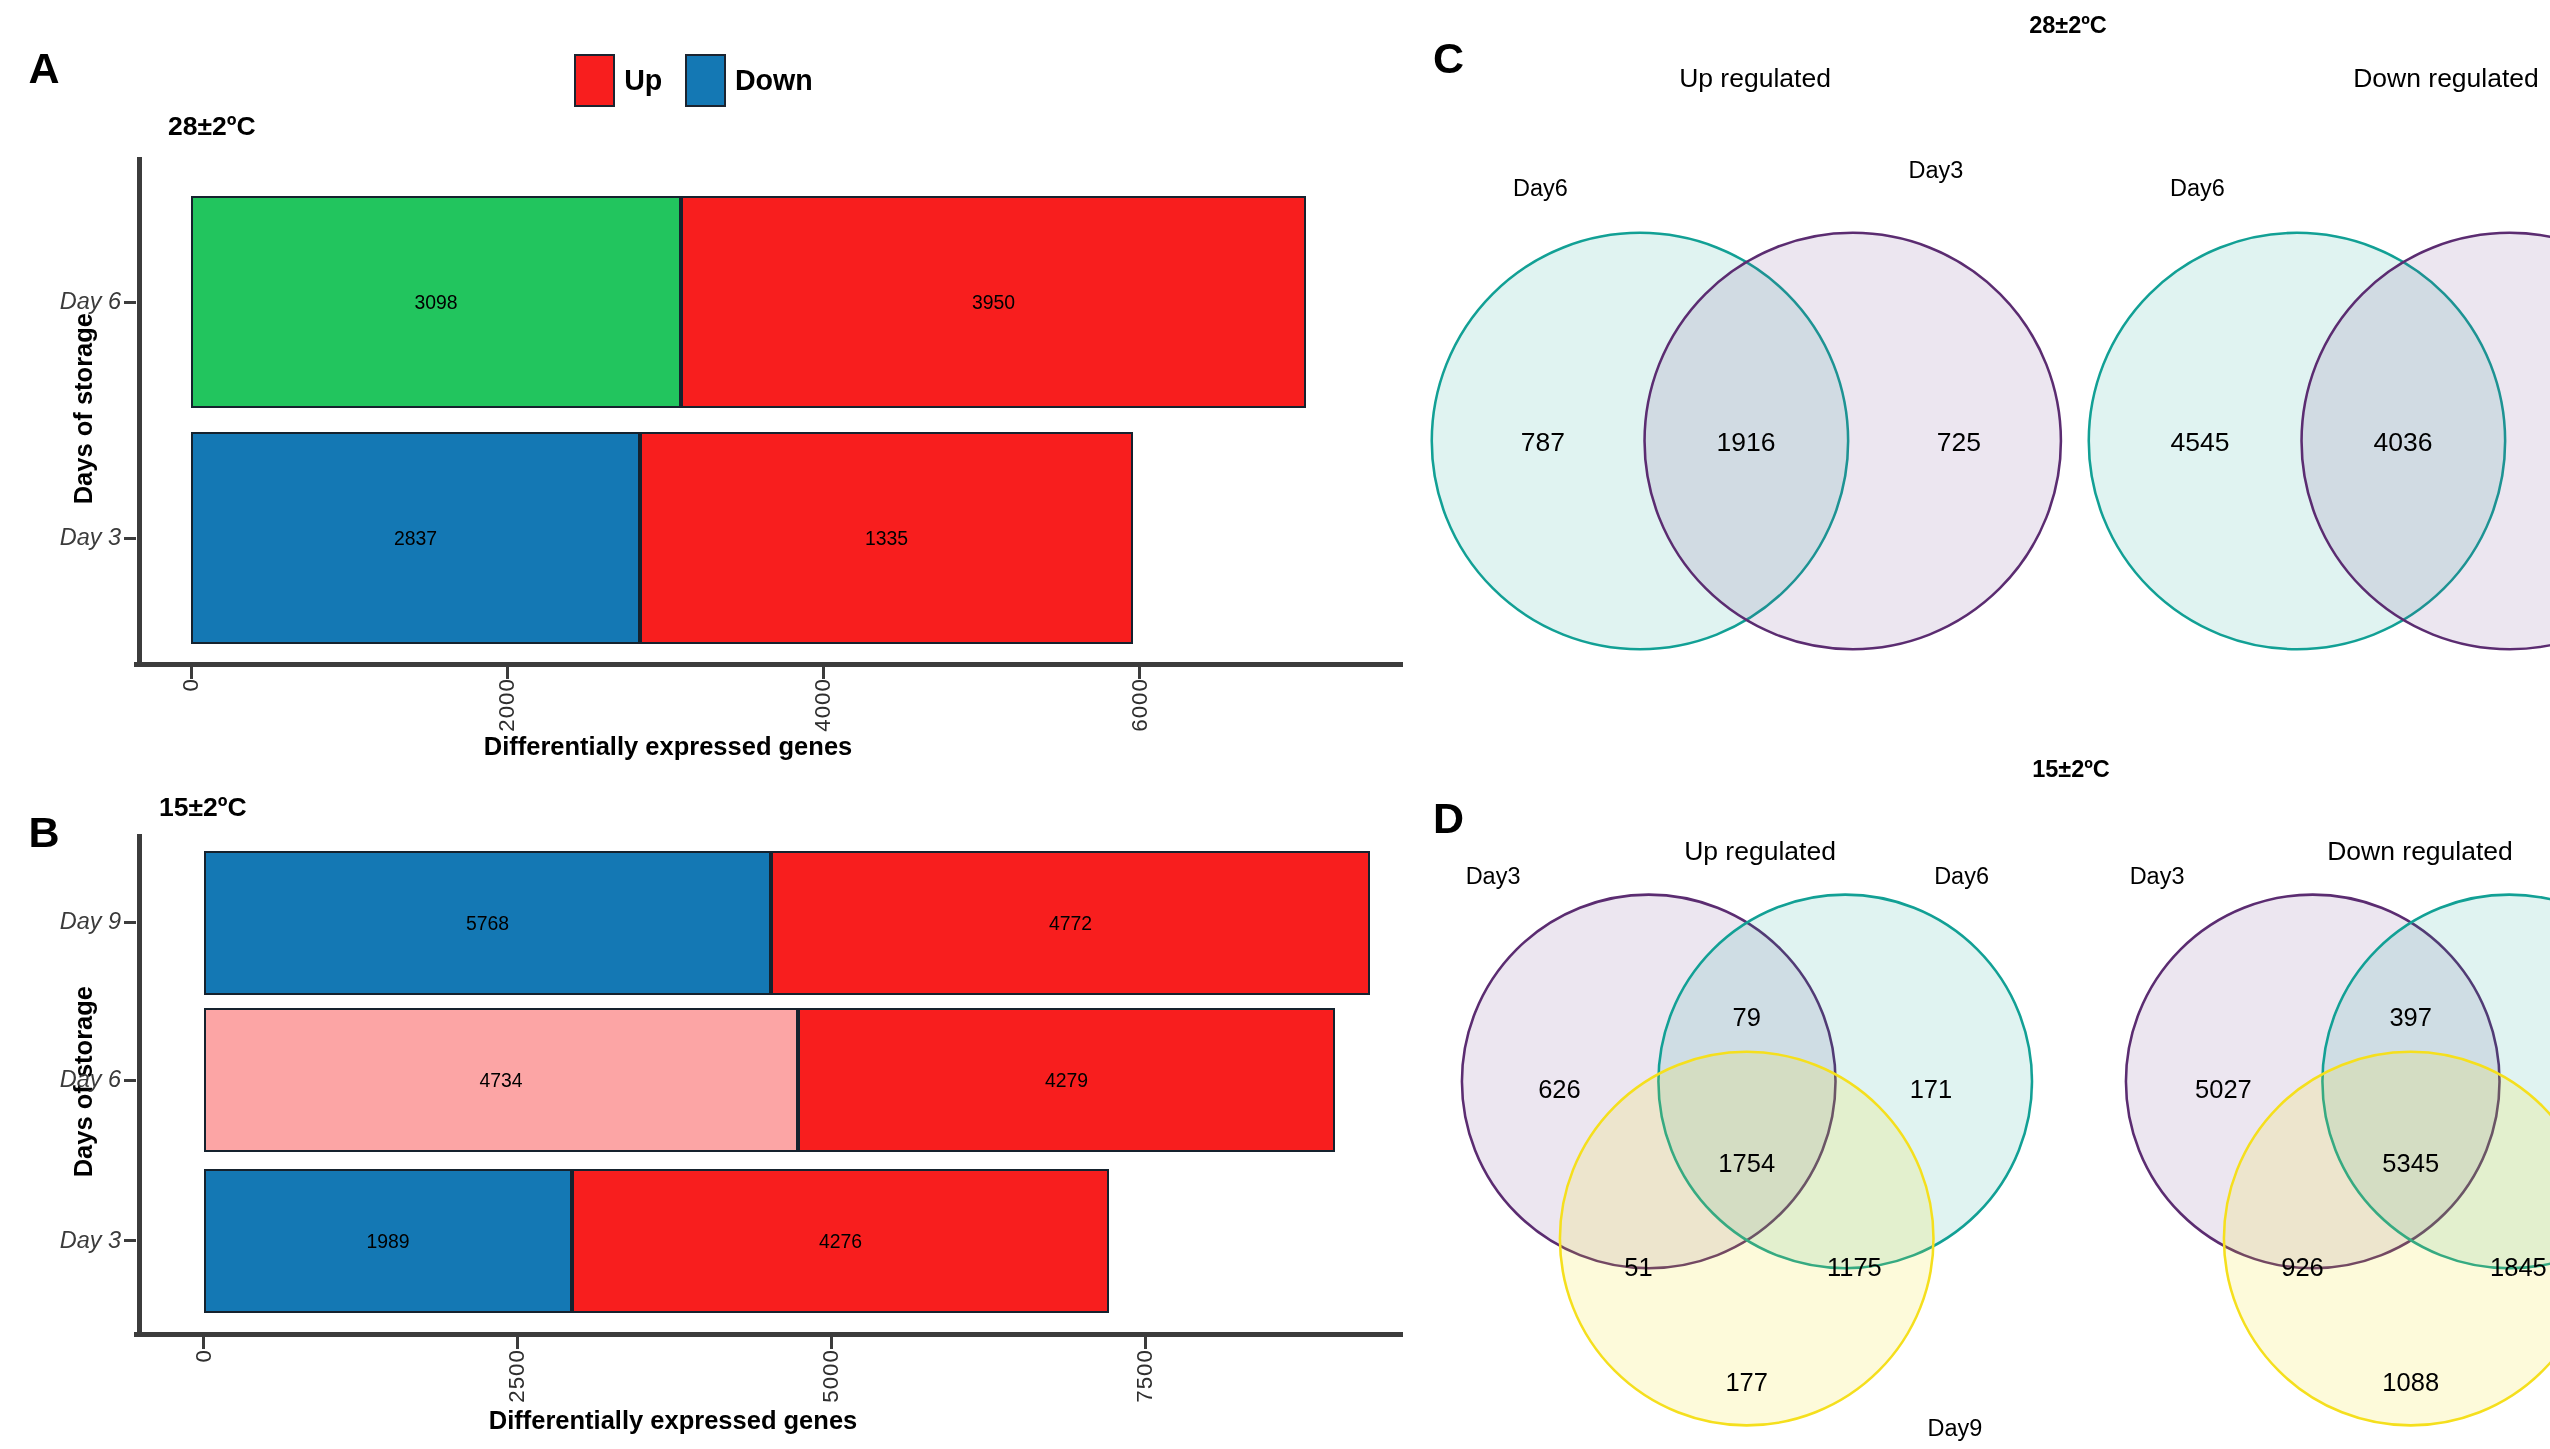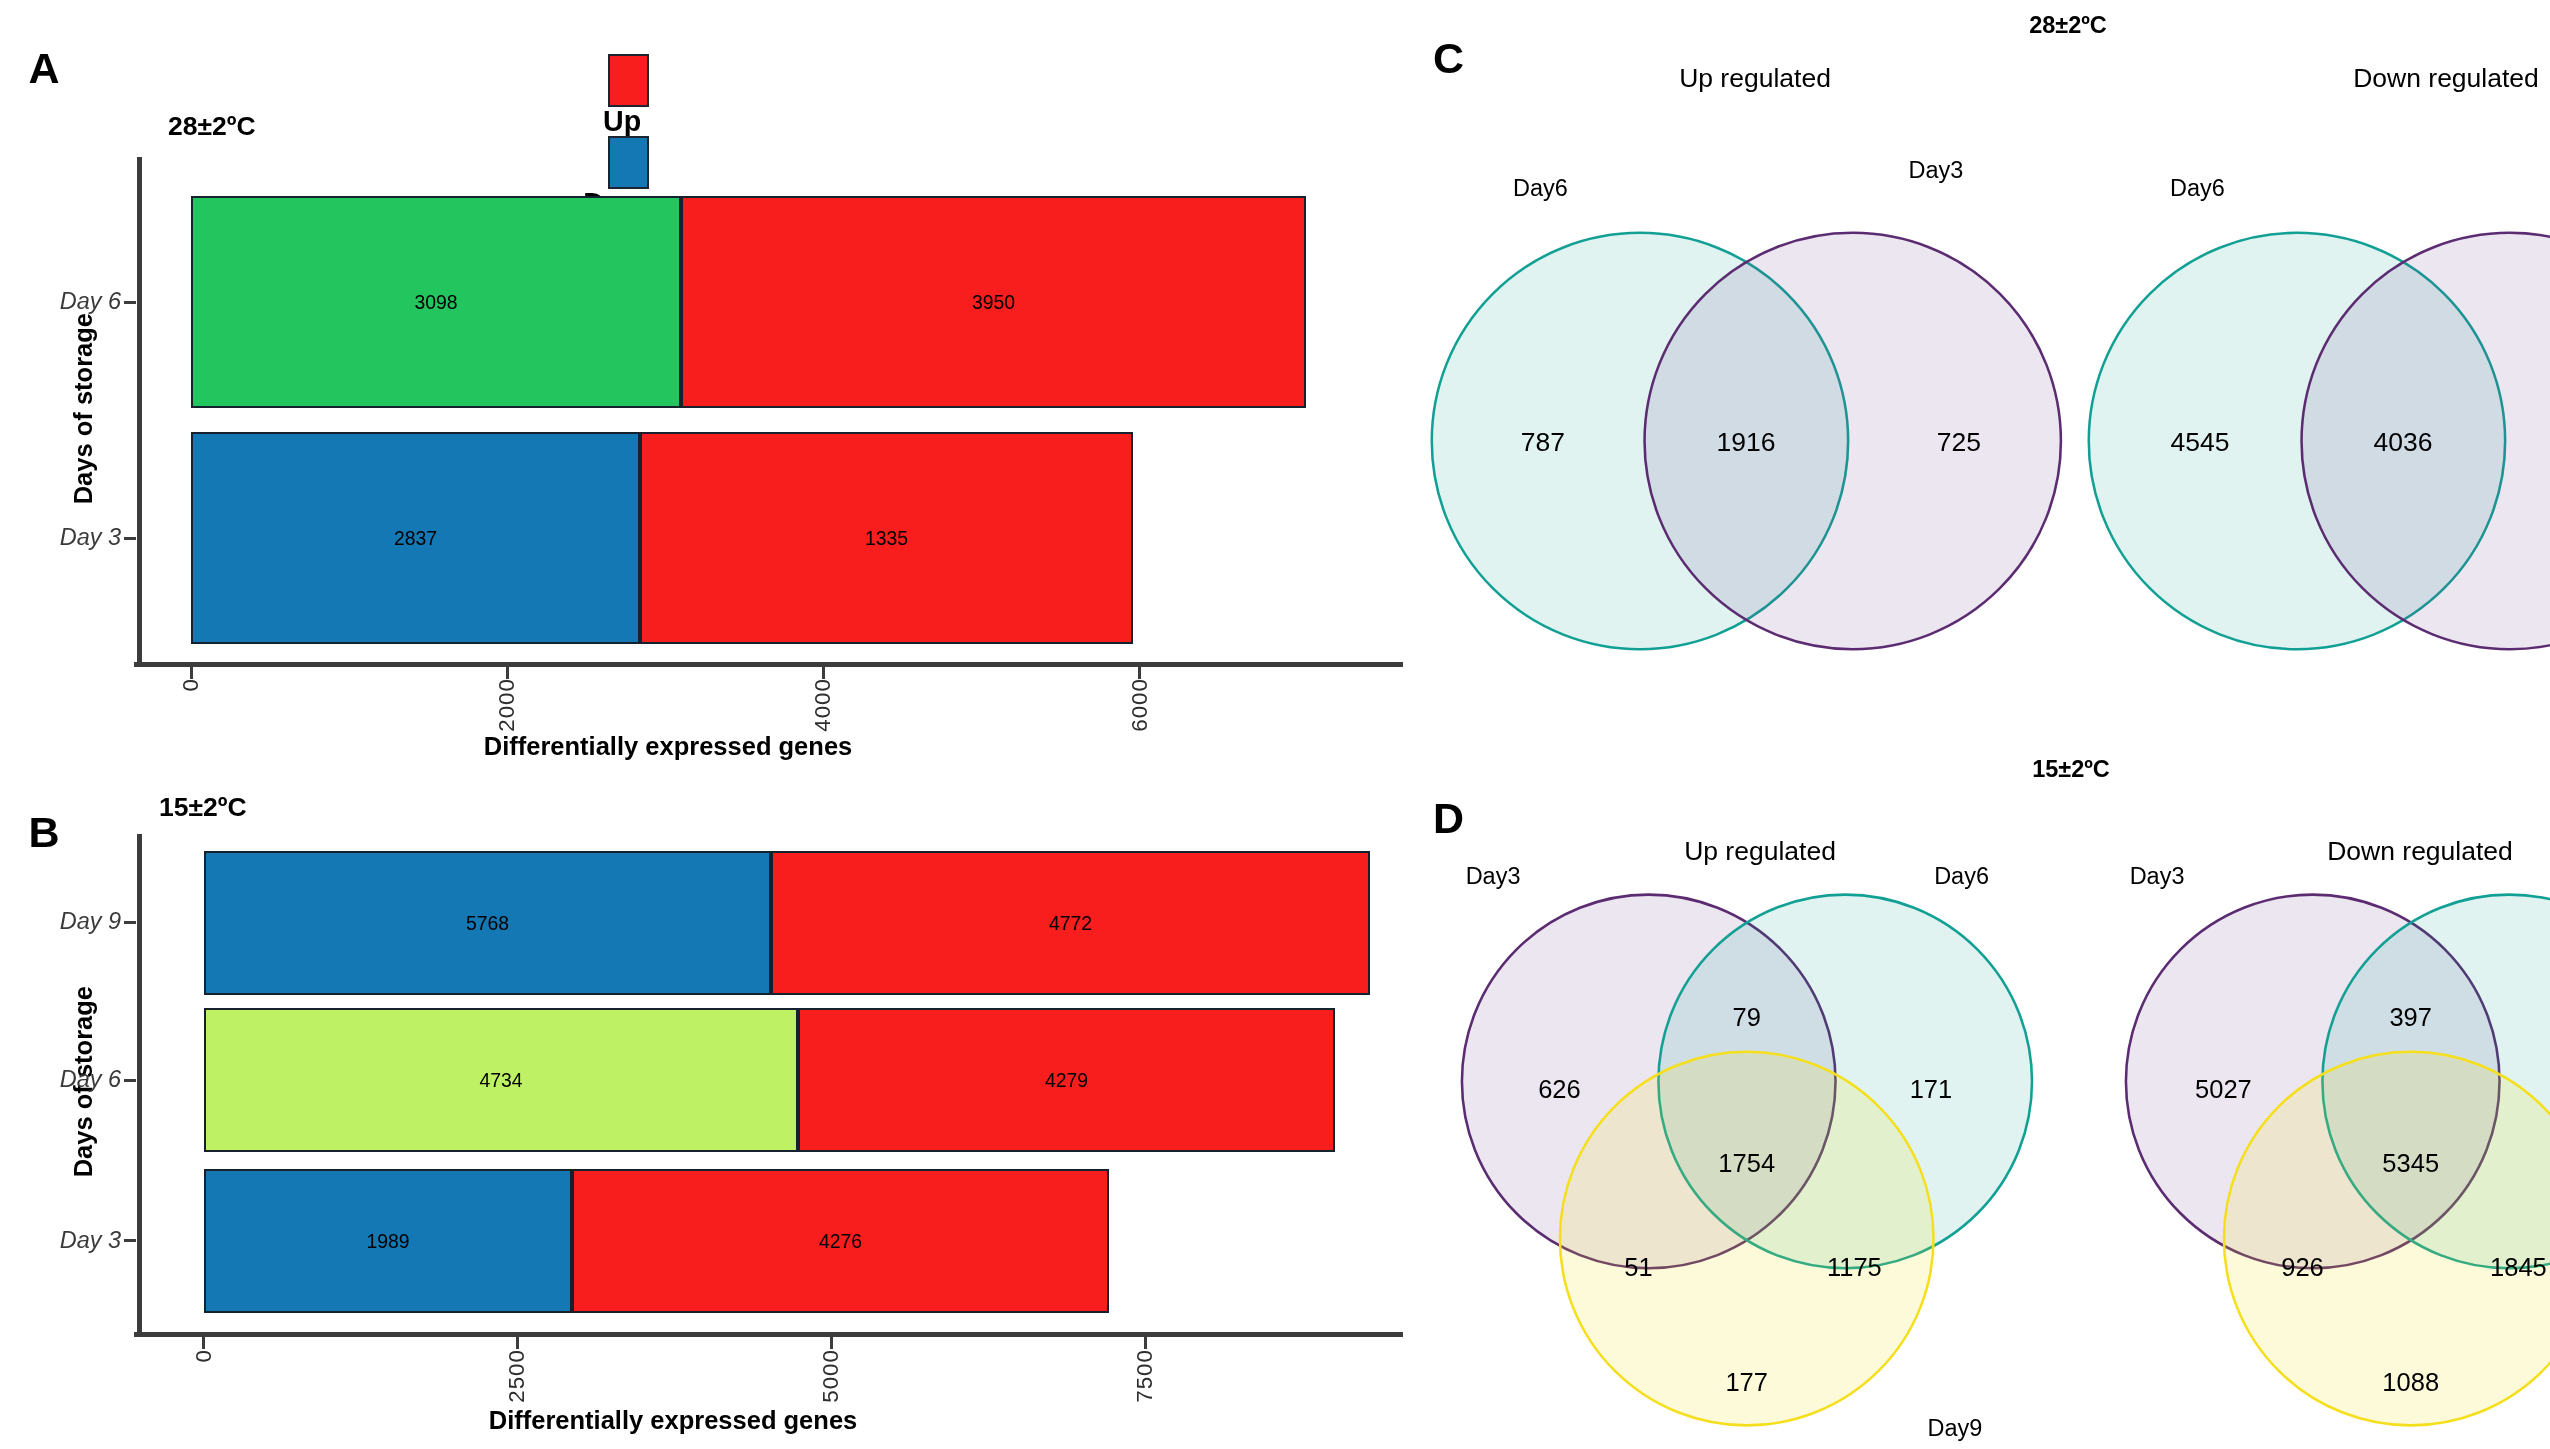--- a/index.html
+++ b/index.html
@@ -9,21 +9,21 @@
   }
   .abs{position:absolute;}
   .panel-letter{font-weight:bold;font-size:43px;line-height:1;}
   .temp-title{font-weight:bold;font-size:26.5px;line-height:1;white-space:nowrap;}
   .temp-title-center{font-weight:bold;font-size:23.5px;line-height:1;white-space:nowrap;transform:translateX(-50%);}
   .subtitle{font-weight:normal;font-size:26.5px;line-height:1;white-space:nowrap;transform:translateX(-50%);}
   .axis-title-x{font-weight:bold;font-size:25.5px;white-space:nowrap;transform:translateX(-50%);}
   .ylab-box{display:flex;align-items:center;justify-content:center;width:36px;}
   .vtext{writing-mode:vertical-rl;transform:rotate(180deg);white-space:nowrap;}
   .ylab-text{font-weight:bold;font-size:25.5px;}
-  .legend{display:flex;align-items:center;flex-direction:column;}
+  .legend{display:flex;align-items:center;}
   .legend .swatch{width:41px;height:53px;border:2.6px solid #1b2430;box-sizing:border-box;}
   .legend .lg-label{font-weight:bold;font-size:28.6px;margin:0 22.4px 0 9.2px;line-height:1;}
   .axis-line{background:#3c3c3c;}
   .bar-seg{position:absolute;box-sizing:border-box;border:2.6px solid #15222e;display:flex;align-items:center;justify-content:center;}
   .bar-value{font-size:19.4px;color:#000;}
   .cat-label{position:absolute;font-size:23.5px;color:#3a3a3a;text-align:right;width:112px;line-height:1;font-style:italic;}
   .tick-mark{position:absolute;background:#3c3c3c;}
   .tick-wrap{position:absolute;width:28.6px;display:flex;justify-content:center;}
   .tick-label{font-size:22.4px;color:#2e2e2e;letter-spacing:1px;}
   svg{position:absolute;overflow:visible;}
@@ -98,21 +98,21 @@
     <div class="axis-line" style="position: absolute; left: 137px; top: 834px; width: 5.1px; height: 503px;"></div>
     <div class="axis-line" style="position: absolute; left: 134px; top: 1332px; width: 1269px; height: 5.1px;"></div>
     <div class="bar-seg" style="left: 204px; top: 851px; width: 567px; height: 144px; background: rgb(20, 120, 180);">
       <span class="bar-value">5768</span>
     </div>
     <div class="bar-seg" style="left: 771px; top: 851px; width: 599px; height: 144px; background: rgb(248, 30, 30);">
       <span class="bar-value">4772</span>
     </div>
     <div class="tick-mark" style="left: 124px; top: 921px; width: 12.2px; height: 3.1px;"></div>
     <div class="cat-label" style="left: 9.2px; top: 910px;">Day 9</div>
-    <div class="bar-seg" style="left: 204px; top: 1008px; width: 594px; height: 144px; background: #bef264;">
+    <div class="bar-seg" style="left: 204px; top: 1008px; width: 594px; height: 144px; background: #fca5a5;">
       <span class="bar-value">4734</span>
     </div>
     <div class="bar-seg" style="left: 798px; top: 1008px; width: 537px; height: 144px; background: rgb(248, 30, 30);">
       <span class="bar-value">4279</span>
     </div>
     <div class="tick-mark" style="left: 124px; top: 1079px; width: 12.2px; height: 3.1px;"></div>
     <div class="cat-label" style="left: 9.2px; top: 1068px;">Day 6</div>
     <div class="bar-seg" style="left: 204px; top: 1169px; width: 368px; height: 144px; background: rgb(20, 120, 180);">
       <span class="bar-value">1989</span>
     </div>

